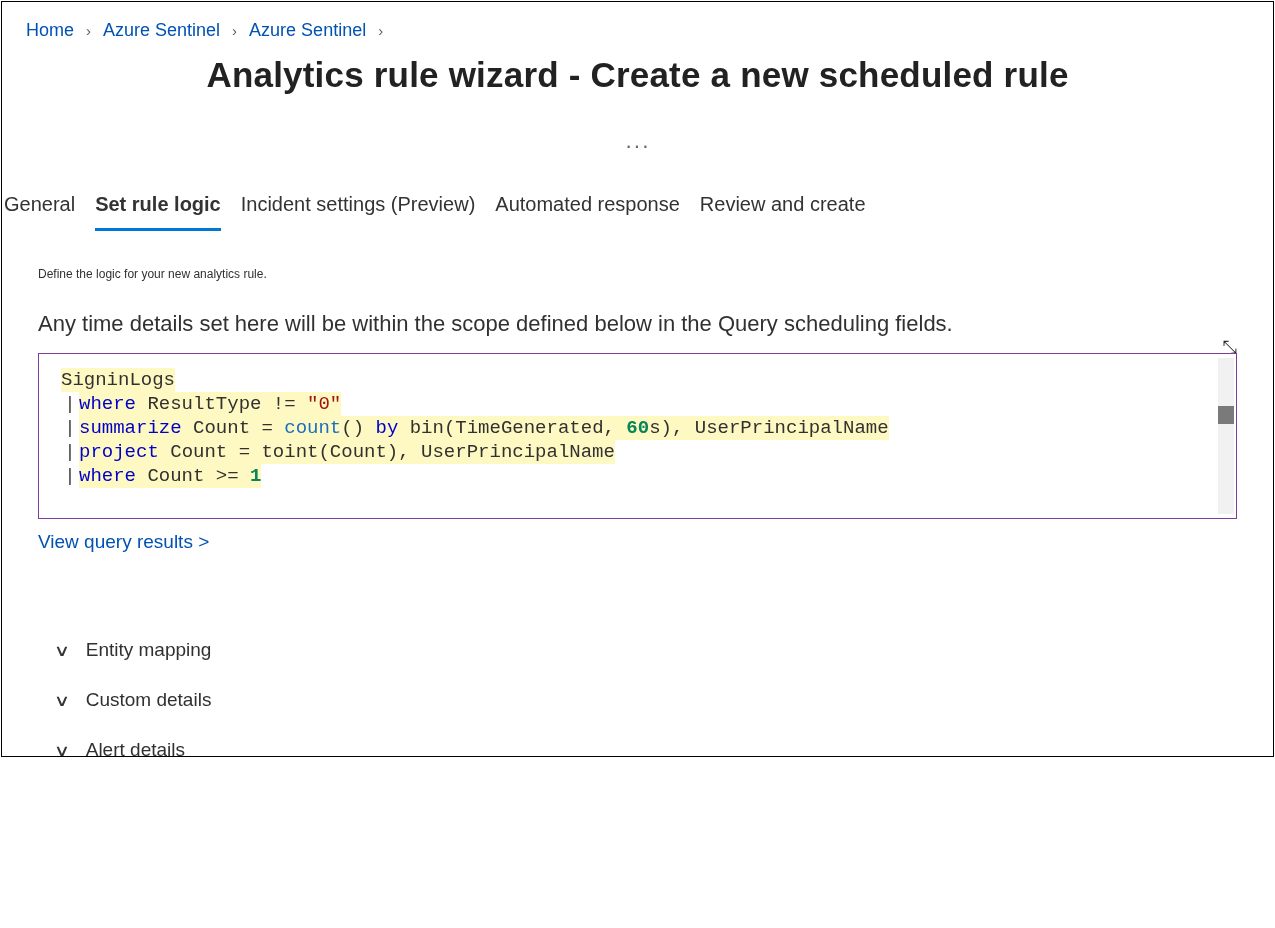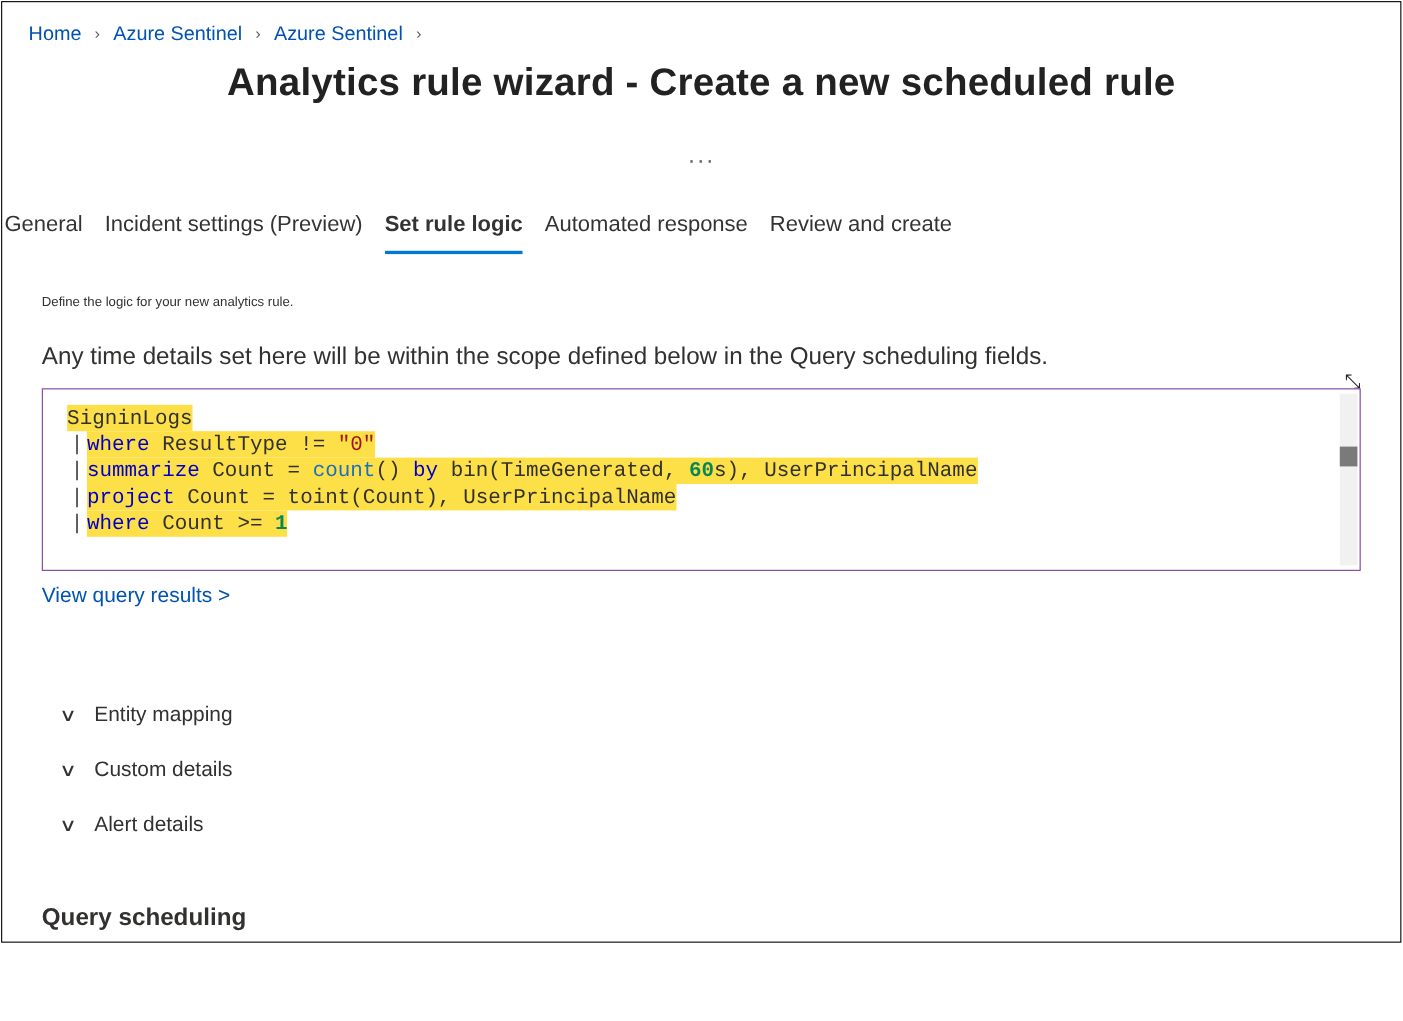--- a/index.html
+++ b/index.html
@@ -1,17 +1,17 @@
 <!DOCTYPE html>
 <html><head>
 <meta charset="utf-8">
 <style>
   * { box-sizing: border-box; margin: 0; padding: 0; }
   html, body { width: 1275px; height: 928px; background: #fff; font-family: "Segoe UI", Arial, sans-serif; color: #323130; }
-  .frame { border: 1px solid #000; width: 1273px; height: 856px; margin:1px; position: relative; overflow: hidden; }
+  .frame { border: 1px solid #000; width: 1273px; height: 756px; margin:1px; position: relative; overflow: hidden; }
 
   
   .breadcrumb { display: flex; align-items: center; gap: 12px; padding: 18px 24px 8px 24px; font-size: 18px; }
   .breadcrumb a { color: #0052b3; text-decoration: none; cursor: pointer; }
   .breadcrumb .chev { color: #605e5c; font-size: 15px; }
 
   
   .title-row { display: flex; align-items: center; gap: 24px; padding: 6px 24px 24px 24px; flex-direction: column; }
   .title { font-size: 35px; font-weight: 600; color: #222; letter-spacing: 0.2px; }
   .ellipsis { color: #666; font-size: 22px; letter-spacing: 1px; cursor: pointer; padding: 0 6px; margin-top:14px; }
@@ -31,21 +31,21 @@
   .expand-wrap { position: relative; }
   .expand-ico { position: absolute; right: 0px; top: -16px; cursor: pointer; font-size: 18px; color: #222; }
 
   
   .querybox { border: 1px solid #7b3f99; background: #fff; padding: 14px 0 30px 0; margin-top: 4px; position: relative; }
   .code { font-family: Consolas, "Courier New", monospace; font-size: 19px; line-height: 24px; }
   .line { display: flex; align-items: stretch; }
   .code-pipe { width: 18px; display:inline-block; text-align:center; color:#444; }
   .indent0 { padding-left: 22px; }
   .indent1 { padding-left: 22px; }
-  .hl { background: #fde047; display: inline; }
+  .hl { background: #fef9c3; display: inline; }
   .kw { color: #0000c8; }
   .kw2 { color: #1a6fc0; }
   .str { color: #a31515; }
   .num { color: #098658; font-weight: bold; }
   .q-scroll { position:absolute; right:2px; top:52px; width:16px; height:18px; background:#7a7a7a;}
   .q-track { position:absolute; right:2px; top:4px; bottom:4px; width:16px; background:#f1f1f1;}
 
   .viewlink { margin-top: 12px; font-size: 19px; color: #0052b3; cursor: pointer; display: inline-block; }
 
   
@@ -69,22 +69,22 @@
     <span class="chev">›</span>
   </div>
 
   <div class="title-row">
     <div class="title">Analytics rule wizard - Create a new scheduled rule</div>
     <div class="ellipsis">···</div>
   </div>
 
   <div class="tabs">
     <div class="tab">General</div>
+    <div class="tab active">Set rule logic</div>
     <div class="tab">Incident settings (Preview)</div>
-    <div class="tab active">Set rule logic</div>
     <div class="tab">Automated response</div>
     <div class="tab">Review and create</div>
   </div>
 
   <div class="content">
     <div class="desc">Define the logic for your new analytics rule.</div>
 
     <div class="subdesc">Any time details set here will be within the scope defined below in the Query scheduling fields.</div>
 
     <div class="expand-wrap">

